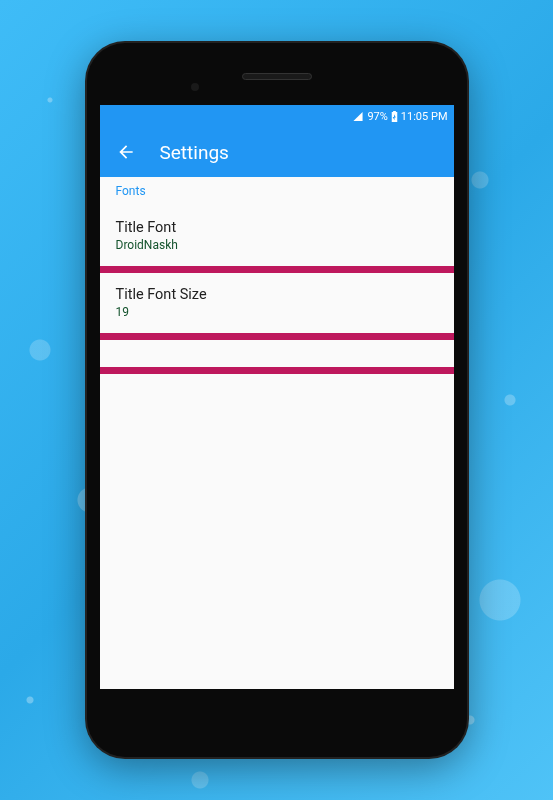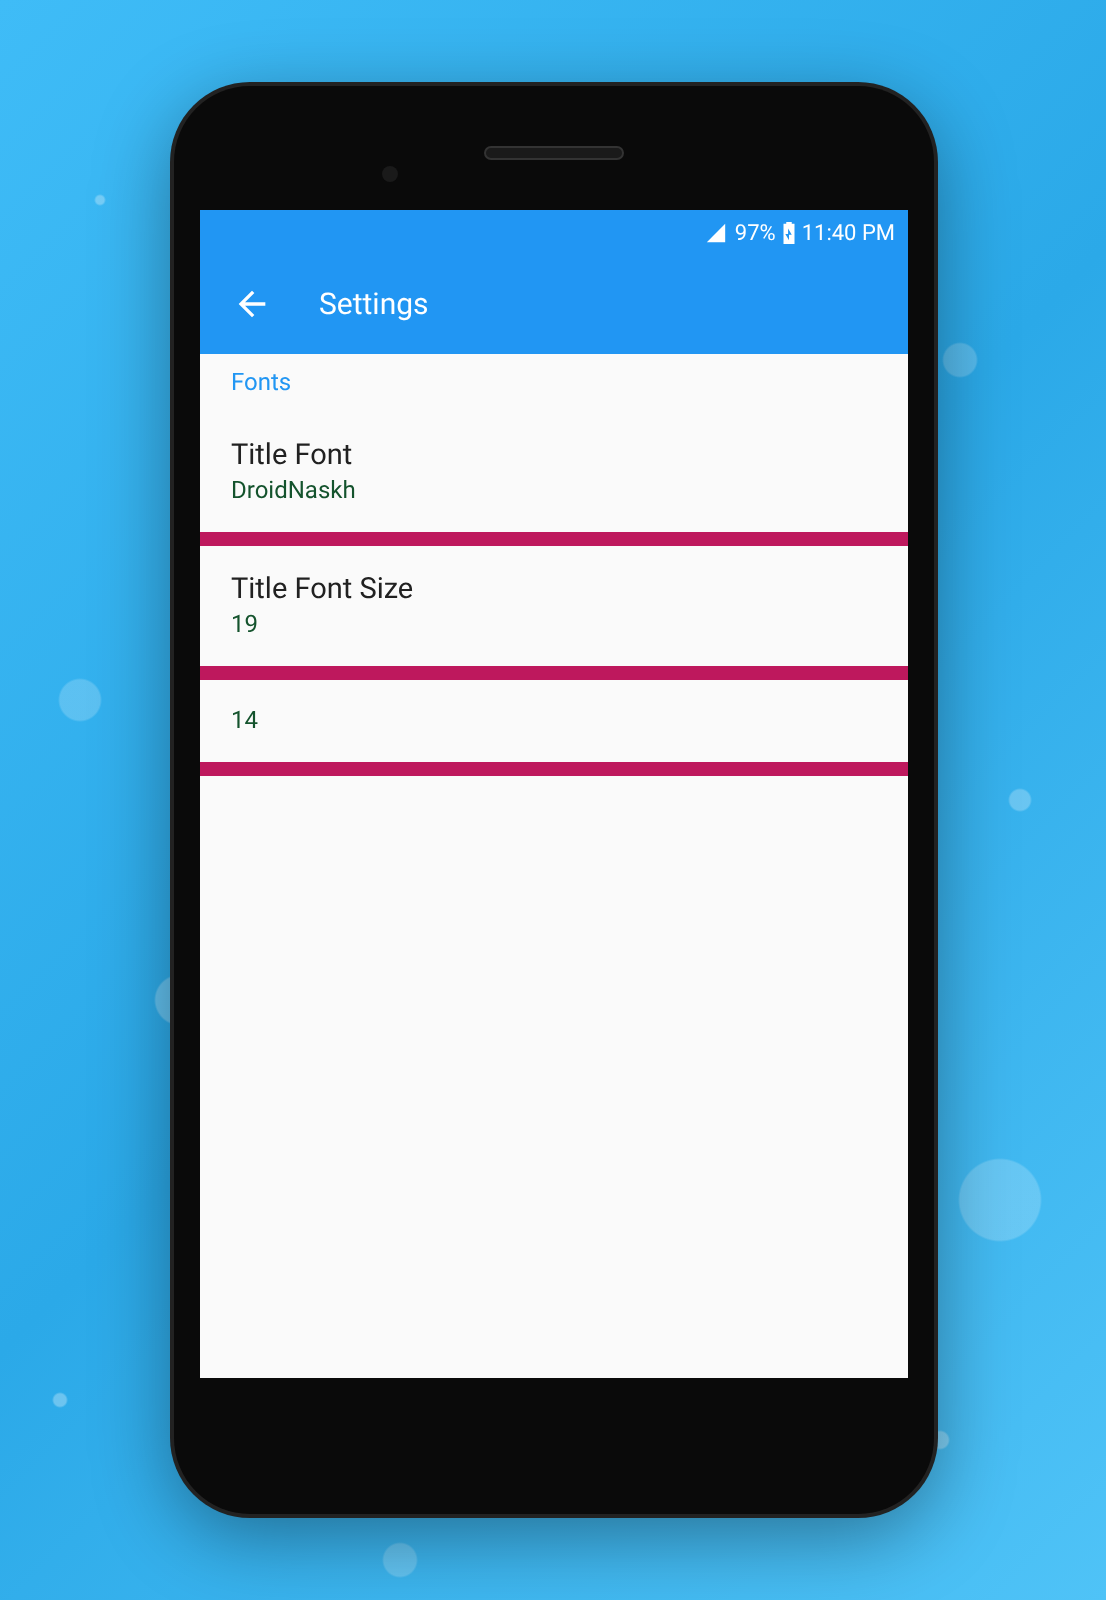--- a/index.html
+++ b/index.html
@@ -98,21 +98,21 @@
       gap: 24px;
       color: #fff;
     }
     .back-btn {
       cursor: pointer;
       display: flex;
       align-items: center;
     }
     .back-btn svg { fill: #fff; width: 20px; height: 20px; }
     .appbar-title {
-      font-size: 15px;
+      font-size: 19px;
       font-weight: 400;
     }
     .content {
       flex: 1;
       background: #fafafa;
     }
     .section-header {
       padding: 7px 16px 8px;
       font-size: 12px;
       color: #2196f3;
@@ -141,21 +141,21 @@
   <div class="screen">
 
     <div class="statusbar">
       <svg class="signal-icon" viewBox="0 0 24 24">
           <path d="M2 22h20V2L2 22z"></path>
         </svg>
       <span>97%</span>
       <svg class="battery-icon" viewBox="0 0 14 24">
           <path d="M10 2V0H4v2H1v22h12V2h-3zM7 20l-4-7h3V7l4 7H7v6z"></path>
         </svg>
-      <span>11:40 PM</span>
+      <span>11:05 PM</span>
     </div>
 
     <div class="appbar">
       <div class="back-btn">
         <svg viewBox="0 0 24 24">
             <path d="M20 11H7.83l5.59-5.59L12 4l-8 8 8 8 1.41-1.41L7.83 13H20v-2z"></path>
           </svg>
       </div>
       <div class="appbar-title">Settings</div>
     </div>
@@ -167,18 +167,17 @@
         <div class="setting-title">Title Font</div>
         <div class="setting-value">DroidNaskh</div>
       </div>
 
       <div class="setting-item">
         <div class="setting-title">Title Font Size</div>
         <div class="setting-value">19</div>
       </div>
 
       <div class="setting-item">
-        <div class="setting-value">14</div>
       </div>
     </div>
 
   </div>
 </div>
 
 </body></html>

